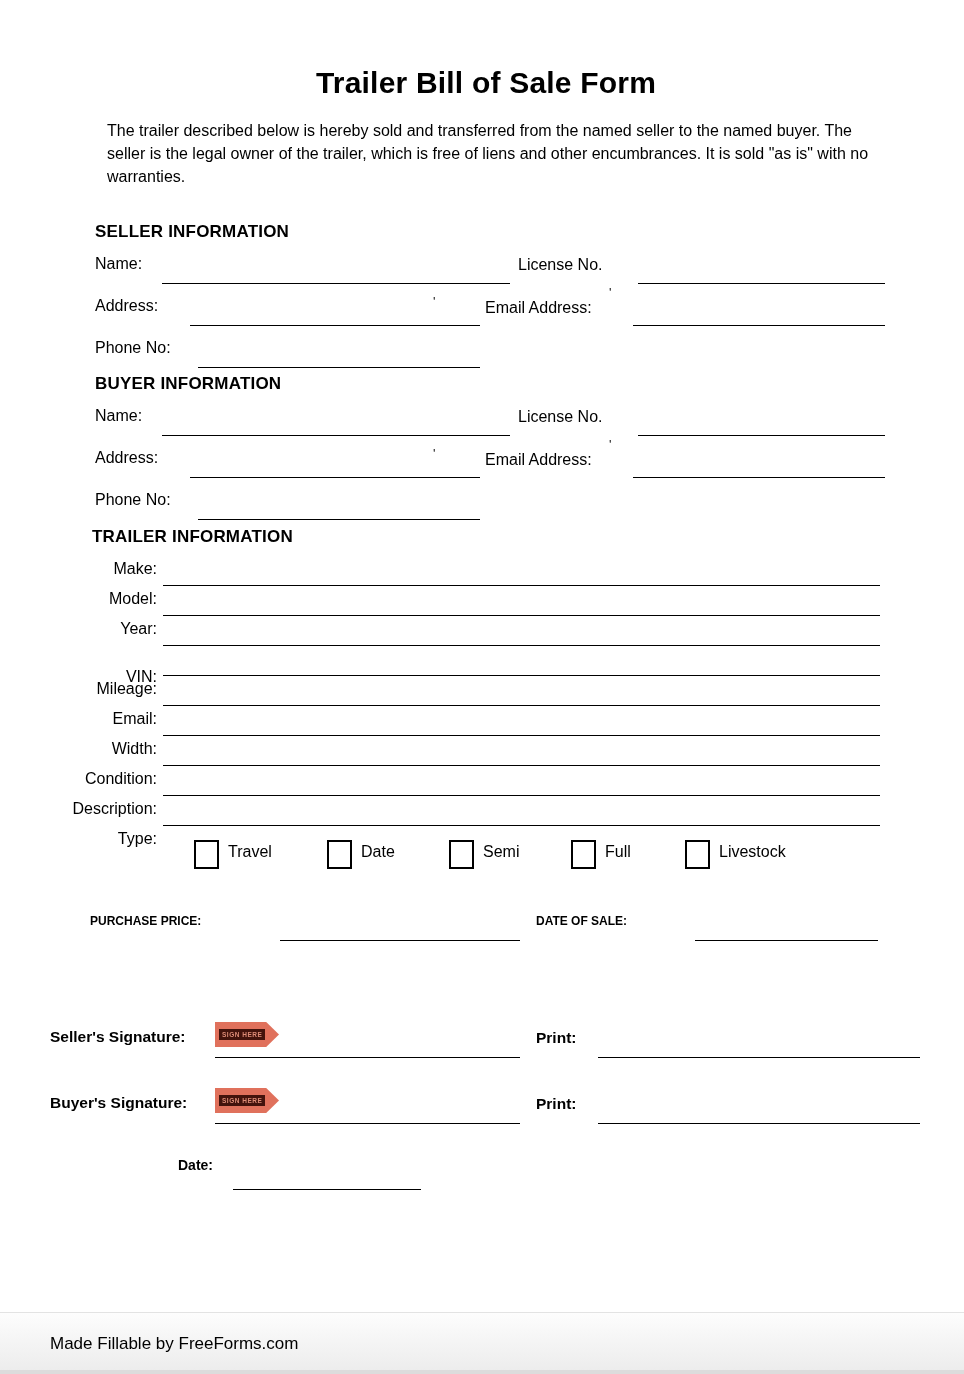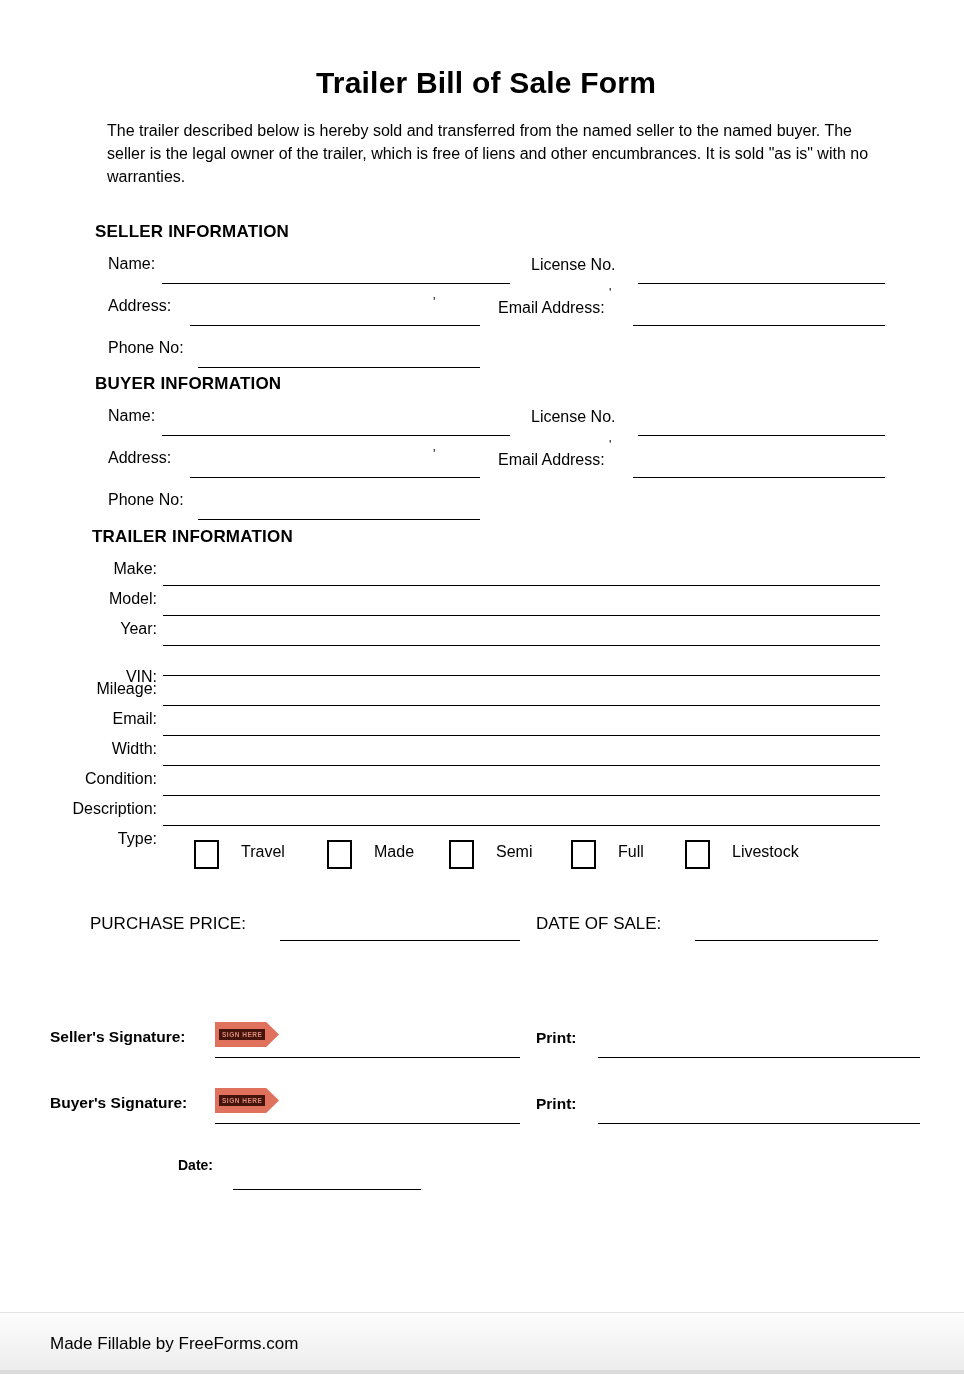--- a/index.html
+++ b/index.html
@@ -11,24 +11,24 @@
     position:absolute;left:0;top:62px;width:964px;text-align:center;
     font-size:30px;font-weight:bold;margin:4px;letter-spacing:.2px;
   }
   .intro{
     position:absolute;left:107px;top:119px;width:768px;margin:0;
     font-size:16px;line-height:23px;
   }
   .sec{
     position:absolute;margin:0;font-size:17px;font-weight:bold;letter-spacing:.2px;
   }
-  .lbl{position:absolute;font-size:16px;white-space:nowrap;margin-left:13px;}
+  .lbl{position:absolute;font-size:16px;white-space:nowrap;}
   .tlbl{position:absolute;left:40px;width:117px;text-align:right;font-size:16px;white-space:nowrap;}
   .blbl{position:absolute;font-size:15.5px;font-weight:bold;white-space:nowrap;text-align:right;}
-  .biglbl{position:absolute;font-size:17px;font-weight:normal;white-space:nowrap;}
+  .biglbl{position:absolute;font-size:12px;font-weight:bold;white-space:nowrap;}
   .fld{
     position:absolute;height:26px;background:transparent;border:none;
     border-bottom:1.5px solid #000;outline:none;padding:0 4px;
     font-family:"Liberation Sans",sans-serif;font-size:15px;box-sizing:border-box;
   }
   .cb{
     position:absolute;width:25px;height:29px;border:2px solid #000;
     background:#fff;box-sizing:border-box;cursor:pointer;
   }
   .sign-tag{
@@ -108,21 +108,21 @@
   <input class="fld" style="left: 163px; top: 740px; width: 717px;">
   <span class="tlbl" style="top:770px">Condition:</span>
   <input class="fld" style="left: 163px; top: 770px; width: 717px;">
   <span class="tlbl" style="top:800px">Description:</span>
   <input class="fld" style="left: 163px; top: 800px; width: 717px;">
 
   <span class="tlbl" style="top:830px">Type:</span>
   <span class="cb" style="left:194px;top:840px"></span>
   <span class="lbl" style="left:228px;top:843px">Travel</span>
   <span class="cb" style="left:327px;top:840px"></span>
-  <span class="lbl" style="left:361px;top:843px">Made</span>
+  <span class="lbl" style="left:361px;top:843px">Date</span>
   <span class="cb" style="left:449px;top:840px"></span>
   <span class="lbl" style="left:483px;top:843px">Semi</span>
   <span class="cb" style="left:571px;top:840px"></span>
   <span class="lbl" style="left:605px;top:843px">Full</span>
   <span class="cb" style="left:685px;top:840px"></span>
   <span class="lbl" style="left:719px;top:843px">Livestock</span>
 
   <span class="biglbl" style="left:90px;top:914px">PURCHASE PRICE:</span>
   <input class="fld" style="left: 280px; top: 915px; width: 240px;">
   <span class="biglbl" style="left:536px;top:914px">DATE OF SALE:</span>

